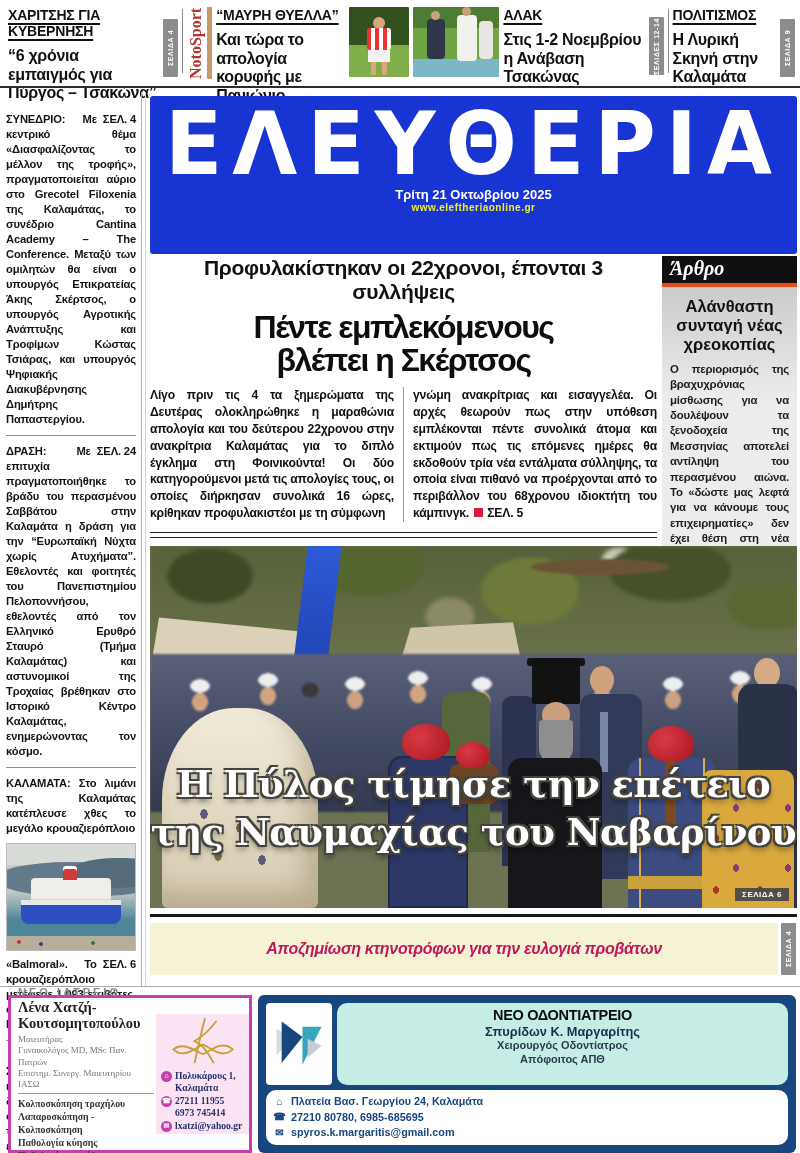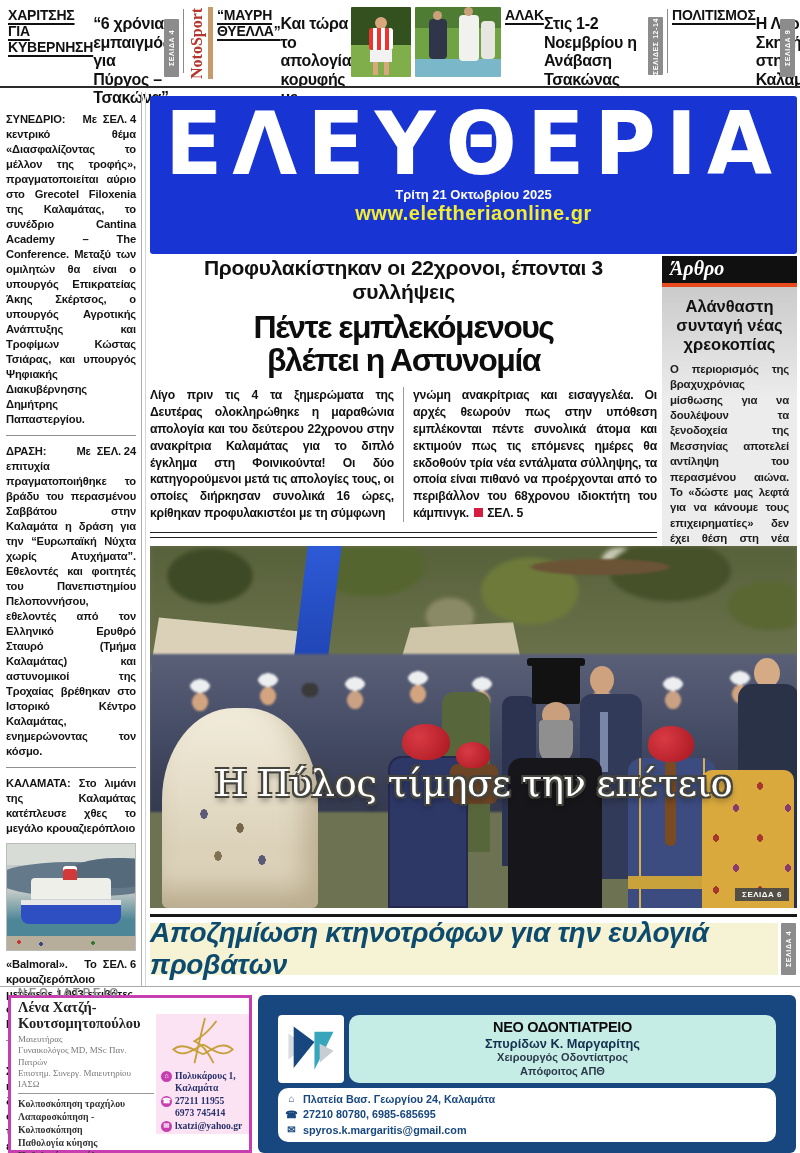--- a/index.html
+++ b/index.html
@@ -2,21 +2,21 @@
 <html lang="el" style="--c-brand_blue: #1834d3; --c-url_yellow: #f3ef2f; --c-accent_red: #e8491d; --c-noto_red: #b3372e; --c-tab_gray: #8c8c8c; --c-strip_bg: #f6f3d4; --c-pink: #c73eb0; --c-navy: #17477e;"><head>
 <meta charset="utf-8">
 <style>
   html,body{margin:0;padding:0;background:#fff;}
   .page{position:relative;width:800px;height:1153px;overflow:hidden;background:#fff;
         font-family:"Liberation Sans",sans-serif;color:#111;}
 
   
   .top-strip{position:absolute;top:0;left:0;right:0;height:84px;display:flex;gap:4px;
              padding:7px 5px 0 8px;box-sizing:border-box;align-items:flex-start;}
-  .tbox{display:flex;flex-direction:row;}
+  .tbox{display:flex;flex-direction:column;}
   .tkicker{font-weight:bold;font-size:14px;text-decoration:underline;text-decoration-thickness:2px;
            text-underline-offset:3px;letter-spacing:-.2px;}
   .ttext{font-weight:bold;font-size:16px;line-height:1.16;margin-top:8px;letter-spacing:-.3px;}
   .vtab{background:var(--c-tab_gray,#8c8c8c);color:#fff;writing-mode:vertical-rl;transform:rotate(180deg);
         font-size:7px;font-weight:bold;letter-spacing:.6px;display:flex;align-items:center;justify-content:center;
         width:15px;height:58px;flex:none;border-radius:1px;}
   .vsep{width:1px;height:64px;background:#8b8b8b;flex:none;margin-top:2px;}
   .noto{display:flex;flex:none;height:72px;}
   .noto-text{writing-mode:vertical-rl;transform:rotate(180deg);font-family:"Liberation Serif",serif;
              font-weight:bold;color:var(--c-noto_red,#b3372e);font-size:16px;letter-spacing:0;}
@@ -39,21 +39,21 @@
 
   
   .masthead{position:absolute;left:150px;top:92px;width:647px;}
   .mh-row{display:flex;justify-content:space-between;font-size:11px;font-weight:bold;
           border-bottom:2px solid var(--c-brand_blue,#1834d3);padding-bottom:3px;}
   .mh-box{margin-top:4px;height:158px;background:var(--c-brand_blue,#1834d3);border-radius:3px;
           text-align:center;color:#fff;overflow:hidden;}
   .mh-title{font-family:"DejaVu Sans",sans-serif;font-weight:bold;font-size:84px;line-height:1;
             letter-spacing:10px;margin-top:6px;transform:scaleY(1.04);}
   .mh-date{font-size:13px;font-weight:bold;margin-top:1px;}
-  .mh-url{font-size:20px;font-weight:bold;color:var(--c-url_yellow,#f3ef2f);letter-spacing:.5px;}
+  .mh-url{font-size:10px;font-weight:bold;color:var(--c-url_yellow,#f3ef2f);letter-spacing:.5px;}
 
   
   .vline{position:absolute;left:141px;top:92px;width:1px;height:894px;background:#b0b0b0;}
   .vline2{position:absolute;left:145px;top:92px;width:1px;height:894px;background:#d5d5d5;}
   .sidebar{position:absolute;left:6px;top:112px;width:130px;font-size:11.2px;line-height:1.34;
            text-align:justify;font-weight:bold;letter-spacing:-.15px;color:#141414;}
   .sb-kicker{font-weight:800;}
   .sb-page{float:right;font-weight:800;margin-left:6px;}
   .sb-rule{border:none;border-top:1px solid #8f8f8f;margin:8px 0;}
   .sb-photo{width:128px;height:106px;margin:7px 0 6px 0;position:relative;overflow:hidden;border:1px solid #bbb;
@@ -161,31 +161,31 @@
   .mp-braid-fez{position:absolute;left:498px;top:180px;width:46px;height:36px;background:radial-gradient(circle at 35% 35%,#d93a44,#a8161f);border-radius:50% 50% 44% 44%;}
   .mp-braid-body{position:absolute;left:478px;top:212px;width:88px;height:150px;border-radius:14px 14px 0 0;
        background:linear-gradient(90deg,#3c4c80 0 12%,#d8b04a 12% 15%,#3c4c80 15% 85%,#d8b04a 85% 88%,#3c4c80 88%);}
   .mp-braid{position:absolute;left:515px;top:214px;width:11px;height:86px;background:#7a4a22;border-radius:6px;}
   .mp-belt{position:absolute;left:478px;top:330px;width:88px;height:13px;background:#caa23c;}
   .mp-gold{position:absolute;left:552px;top:224px;width:92px;height:138px;border-radius:10px 10px 0 0;
        background:radial-gradient(5px 7px at 14px 16px,#a8362c 0 55%,transparent 57%),
                   radial-gradient(5px 7px at 34px 38px,#8a3a70 0 55%,transparent 57%),
                   #d9a93e;background-size:44px 52px,52px 60px,auto;}
   .mp-caption{position:absolute;left:0;right:0;top:214px;text-align:center;color:#fff;
-      font-family:"DejaVu Serif",serif;font-weight:normal;font-size:37px;line-height:1.3;letter-spacing:-.5px;
+      font-family:"DejaVu Serif",serif;font-weight:bold;font-size:37px;line-height:1.3;letter-spacing:-.5px;
       text-shadow:2px 2px 0 #45453e,-2px 2px 0 #45453e,2px -2px 0 #45453e,-2px -2px 0 #45453e,0 4px 6px rgba(0,0,0,.55);}
   .mp-tag{position:absolute;right:8px;bottom:7px;background:rgba(72,72,72,.92);color:#fff;font-size:8px;
           font-weight:bold;letter-spacing:.5px;padding:2px 7px;}
 
   .heavy-rule{position:absolute;left:150px;top:914px;width:647px;height:3px;background:#181818;}
 
   
   .strip{position:absolute;left:150px;top:923px;width:628px;height:52px;background:var(--c-strip_bg,#f6f3d4);
          display:flex;align-items:center;justify-content:center;}
-  .strip-text{font-style:italic;font-weight:bold;font-size:28px;letter-spacing:-.3px;color:#0c4a6e;}
+  .strip-text{font-style:italic;font-weight:bold;font-size:16px;letter-spacing:-.3px;color:#be185d;}
   .strip-tab{position:absolute;left:781px;top:923px;height:52px;}
 
   .ads-rule{position:absolute;left:0;top:986px;right:0;height:1px;background:#aaa;}
 
   
   .ads{position:absolute;left:8px;top:995px;right:4px;height:158px;display:flex;gap:6px;}
 
   
   .ad-clinic{width:244px;box-sizing:border-box;border:3px solid var(--c-pink,#c73eb0);background:#fff;display:flex;flex:none;align-items:center;}
   .cl-left{width:152px;padding:5px 2px 4px 7px;box-sizing:border-box;}
@@ -214,21 +214,21 @@
       background:
        repeating-radial-gradient(6px 7px at 10px 6px,#d7b191 0 45%,transparent 50%),
        repeating-linear-gradient(90deg,#2c3349 0 10px,#3d465e 10px 14px,#c9c2b6 14px 17px,#36405a 17px 27px,#5a3f52 27px 30px);
       background-size:26px 92px,auto;}
   .uni-caption{position:absolute;left:0;right:0;top:20px;text-align:center;color:#fff;font-weight:bold;
       font-size:15.5px;line-height:1.5;letter-spacing:.2px;
       text-shadow:1px 1px 0 #555,-1px 1px 0 #555,1px -1px 0 #555,-1px -1px 0 #555,0 2px 3px rgba(0,0,0,.5);}
   .uni-tag{position:absolute;right:5px;bottom:5px;background:rgba(84,84,84,.92);color:#fff;font-size:8px;
            font-weight:bold;letter-spacing:.5px;padding:2px 6px;}
   
-  .ad-dentist{flex:1;background:var(--c-navy,#17477e);border-radius:6px;padding:20px;box-sizing:border-box;
+  .ad-dentist{flex:1;background:var(--c-navy,#17477e);border-radius:6px;padding:8px;box-sizing:border-box;
               display:flex;flex-direction:column;}
   .dt-top{display:flex;gap:5px;flex:1;}
   .dt-logo{width:66px;background:#fff;border-radius:4px;display:flex;align-items:center;justify-content:center;flex:none;}
   .dt-panel{flex:1;background:#c6ece6;border-radius:10px;padding:4px 4px;text-align:center;}
   .dt-h{font-weight:800;font-size:14.5px;letter-spacing:-.3px;color:#0c0c0c;}
   .dt-name{font-weight:800;font-size:12.8px;margin-top:1px;color:#13314f;}
   .dt-s1,.dt-s2{font-weight:bold;font-size:11px;color:#2a3a4a;line-height:1.25;}
   .dt-bottom{background:#fff;border-radius:10px;margin-top:5px;padding:4px 7px;color:var(--c-navy,#17477e);
              font-weight:800;font-size:10.8px;line-height:1.45;}
   .dt-row{display:flex;gap:5px;align-items:center;}
@@ -327,21 +327,21 @@
       <span class="sb-kicker">ΣΙΔΗΡΟΔΡΟΜΟΣ:</span>
       <span>Την ικανοποίησή του για τη διατήρηση του σιδηροδρομικού δικτύου της Πελοποννήσου εκφράζει ο τέως περιφερειάρχης Παναγιώτης Νίκας. «Ευτυχώς το ΤΕΕ στάθηκε στο ύψος του και ψήφισε τη διατήρηση της γραμμής και την επαναλειτουργία του τραίνου», δηλώνει ο κ. Νίκας.</span>
     </div>
 
   </div>
 
   <div class="lead">
     <div class="lead-kicker">Προφυλακίστηκαν οι 22χρονοι, έπονται 3 συλλήψεις</div>
     <div class="lead-head">
       <div>Πέντε εμπλεκόμενους</div>
-      <div>βλέπει η Αστυνομία</div>
+      <div>βλέπει η Σκέρτσος</div>
     </div>
     <div class="lead-cols">
       <div class="lead-col">Λίγο πριν τις 4 τα ξημερώματα της Δευτέρας ολοκληρώθηκε η μαραθώνια απολογία και του δεύτερου 22χρονου στην ανακρίτρια Καλαμάτας για το διπλό έγκλημα στη Φοινικούντα! Οι δύο κατηγορούμενοι μετά τις απολογίες τους, οι οποίες διήρκησαν συνολικά 16 ώρες, κρίθηκαν προφυλακιστέοι με τη σύμφωνη</div>
       <div class="lead-col">
         <span>γνώμη ανακρίτριας και εισαγγελέα. Οι αρχές θεωρούν πως στην υπόθεση εμπλέκονται πέντε συνολικά άτομα και εκτιμούν πως τις επόμενες ημέρες θα εκδοθούν τρία νέα εντάλματα σύλληψης, τα οποία είναι πιθανό να προέρχονται από το περιβάλλον του 68χρονου ιδιοκτήτη του κάμπινγκ.</span>
         <span class="red-sq"></span><b>ΣΕΛ. 5</b>
       </div>
     </div>
     <div class="lead-rule"></div>
   </div>
@@ -378,20 +378,21 @@
     <div class="mp-fezA"></div>
     <div class="mp-fezgirl2-hair"></div>
     <div class="mp-fezB"></div>
     <div class="mp-braid-body"></div>
     <div class="mp-braid"></div>
     <div class="mp-belt"></div>
     <div class="mp-braid-fez"></div>
     <div class="mp-gold"></div>
     <div class="mp-caption">
       <div>Η Πύλος τίμησε την επέτειο</div>
+      <div>της Ναυμαχίας του Ναβαρίνου</div>
     </div>
     <div class="mp-tag">ΣΕΛΙΔΑ 6</div>
   </div>
 
   <div class="heavy-rule"></div>
 
   <div class="strip">
     <span class="strip-text">Αποζημίωση κτηνοτρόφων για την ευλογιά προβάτων</span>
   </div>
   <div class="vtab strip-tab">ΣΕΛΙΔΑ 4</div>

